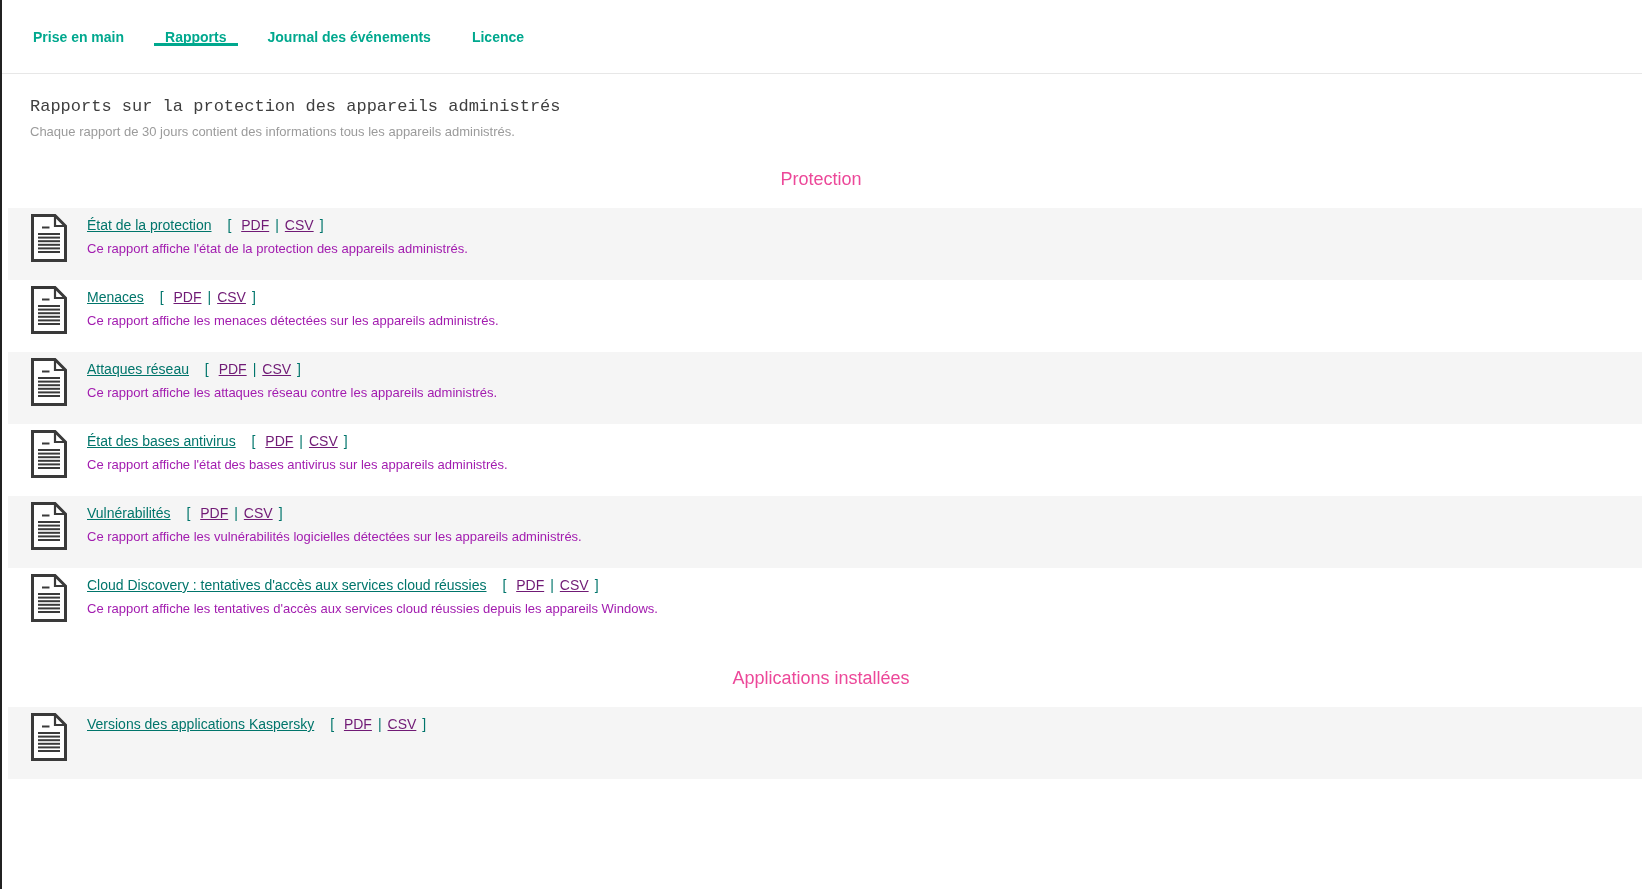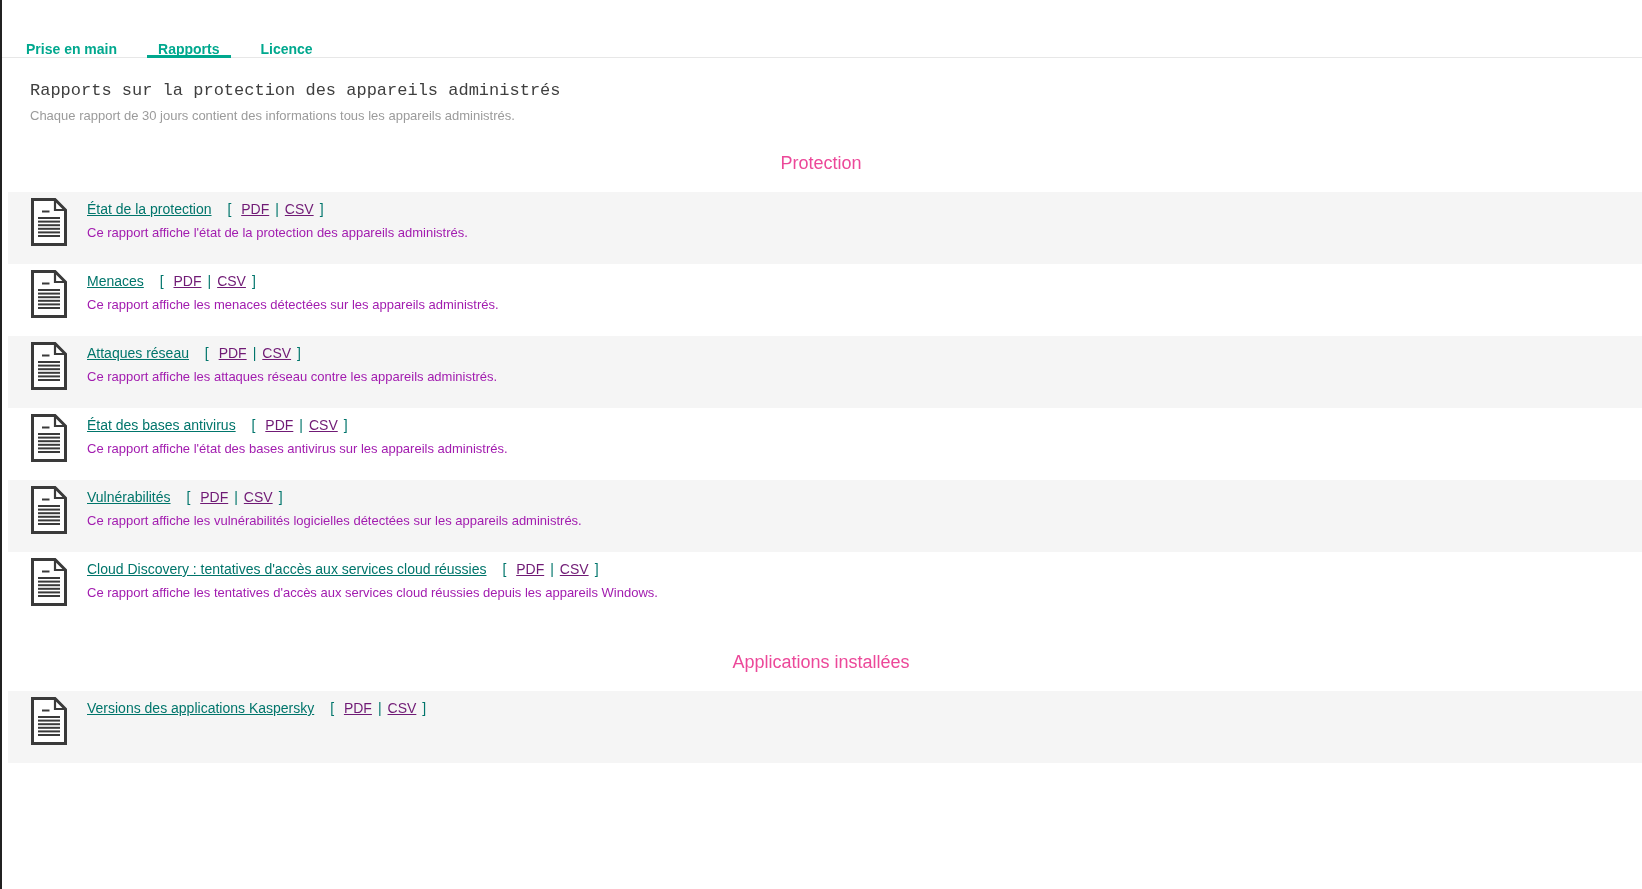--- a/index.html
+++ b/index.html
@@ -16,24 +16,24 @@
   .left-edge {
     position: absolute;
     left: 0; top: 0;
     width: 2px; height: 100%;
     background: #212121;
     z-index: 20;
   }
   
   .tab-bar {
     display: flex;
-    align-items: flex-end;
-    height: 58px;
+    align-items: center;
+    height: 74px;
     border-bottom: 1px solid #e7e7e7;
-    padding-left: 15px;
+    padding-left: 22px;
     background: #ffffff;
   }
   .tab {
     position: relative;
     display: flex;
     align-items: center;
     padding: 0 11px;
     margin-right: 19px;
     color: #00a88e;
     font-size: 14px;
@@ -121,20 +121,23 @@
 <div class="left-edge"></div>
 
 <nav class="tab-bar">
     <div class="tab">
     <span class="tab-label">Prise en main</span>
   </div>
     <div class="tab active">
     <span class="tab-label">Rapports</span>
   </div>
     <div class="tab">
+    <span class="tab-label">Journal des événements</span>
+  </div>
+    <div class="tab">
     <span class="tab-label">Licence</span>
   </div>
   </nav>
 
 <header class="page-header">
   <h1 class="page-title">Rapports sur la protection des appareils administrés</h1>
   <div class="page-subtitle">Chaque rapport de 30 jours contient des informations tous les appareils administrés.</div>
 </header>
 
 <main>

